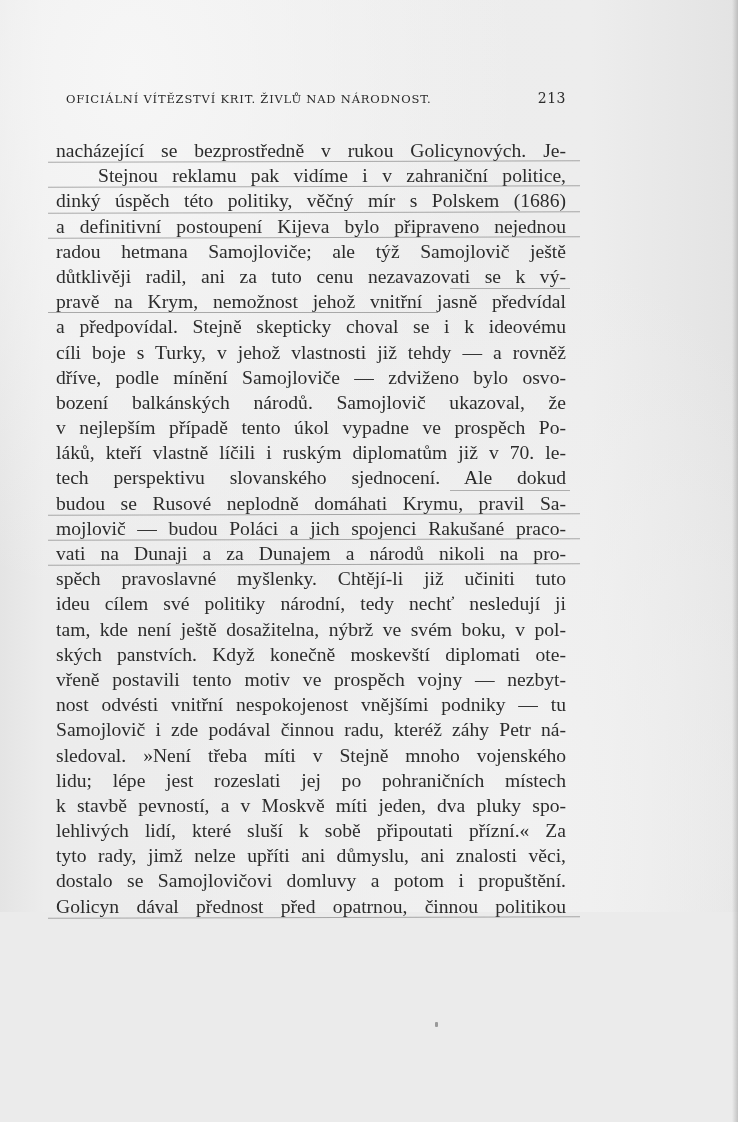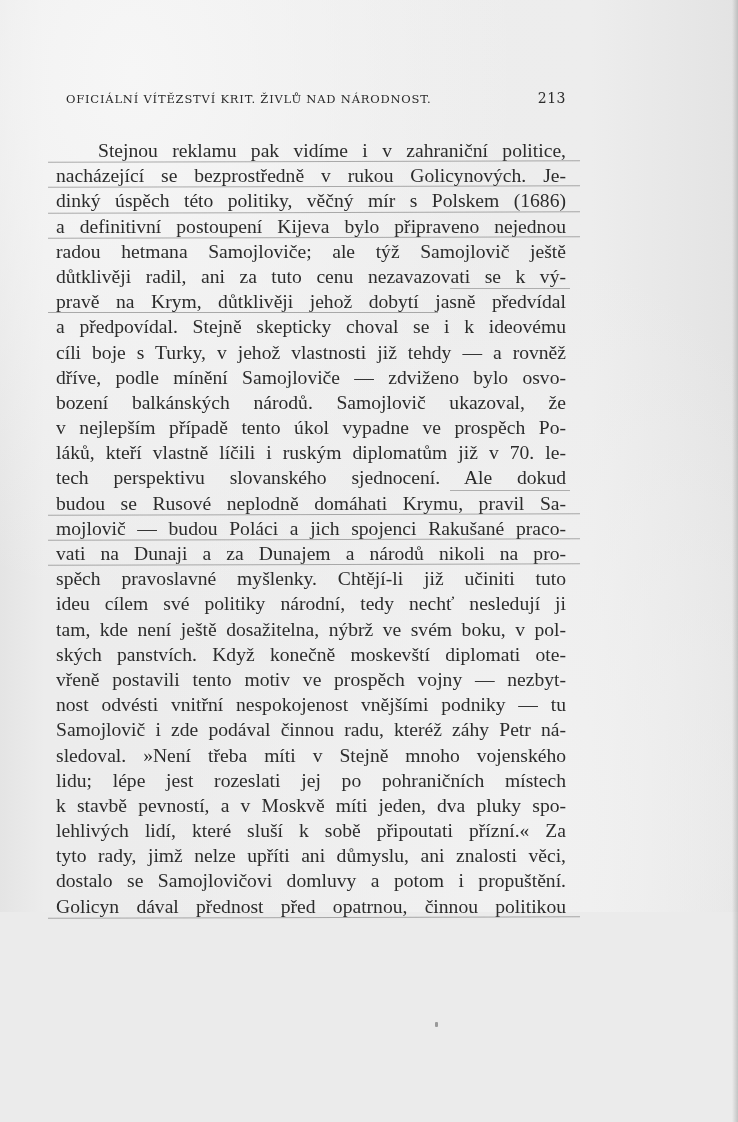--- a/index.html
+++ b/index.html
@@ -112,27 +112,27 @@
 
 <div class="page">
   <div class="right-edge"></div>
 
   <div class="running-header">
     <div class="header-title" style="font-variant:normal;text-transform:none;font-size:11.5px;letter-spacing:0.8px;">OFICIÁLNÍ VÍTĚZSTVÍ KRIT. ŽIVLŮ NAD NÁRODNOST.</div>
     <div class="page-number">213</div>
   </div>
 
   <div class="body-text">
+    <span class="line underlined">nacházející se bezprostředně v rukou Golicynových. Je-</span>
     <span class="line indent underlined">Stejnou reklamu pak vidíme i v zahraniční politice,</span>
-    <span class="line underlined">nacházející se bezprostředně v rukou Golicynových. Je-</span>
     <span class="line underlined">dinký úspěch této politiky, věčný mír s Polskem (1686)</span>
     <span class="line underlined">a definitivní postoupení Kijeva bylo připraveno nejednou</span>
     <span class="line">radou hetmana Samojloviče; ale týž Samojlovič ještě</span>
     <span class="line underlined-end">důtklivěji radil, ani za tuto cenu nezavazovati se k vý-</span>
-    <span class="line underlined-short">pravě na Krym, důtklivěji jehož dobytí jasně předvídal</span>
+    <span class="line underlined-short">pravě na Krym, nemožnost jehož vnitřní jasně předvídal</span>
     <span class="line">a předpovídal. Stejně skepticky choval se i k ideovému</span>
     <span class="line">cíli boje s Turky, v jehož vlastnosti již tehdy — a rovněž</span>
     <span class="line">dříve, podle mínění Samojloviče — zdviženo bylo osvo-</span>
     <span class="line">bození balkánských národů. Samojlovič ukazoval, že</span>
     <span class="line">v nejlepším případě tento úkol vypadne ve prospěch Po-</span>
     <span class="line">láků, kteří vlastně líčili i ruským diplomatům již v 70. le-</span>
     <span class="line underlined-end">tech perspektivu slovanského sjednocení. Ale dokud</span>
     <span class="line underlined">budou se Rusové neplodně domáhati Krymu, pravil Sa-</span>
     <span class="line underlined">mojlovič — budou Poláci a jich spojenci Rakušané praco-</span>
     <span class="line underlined">vati na Dunaji a za Dunajem a národů nikoli na pro-</span>

